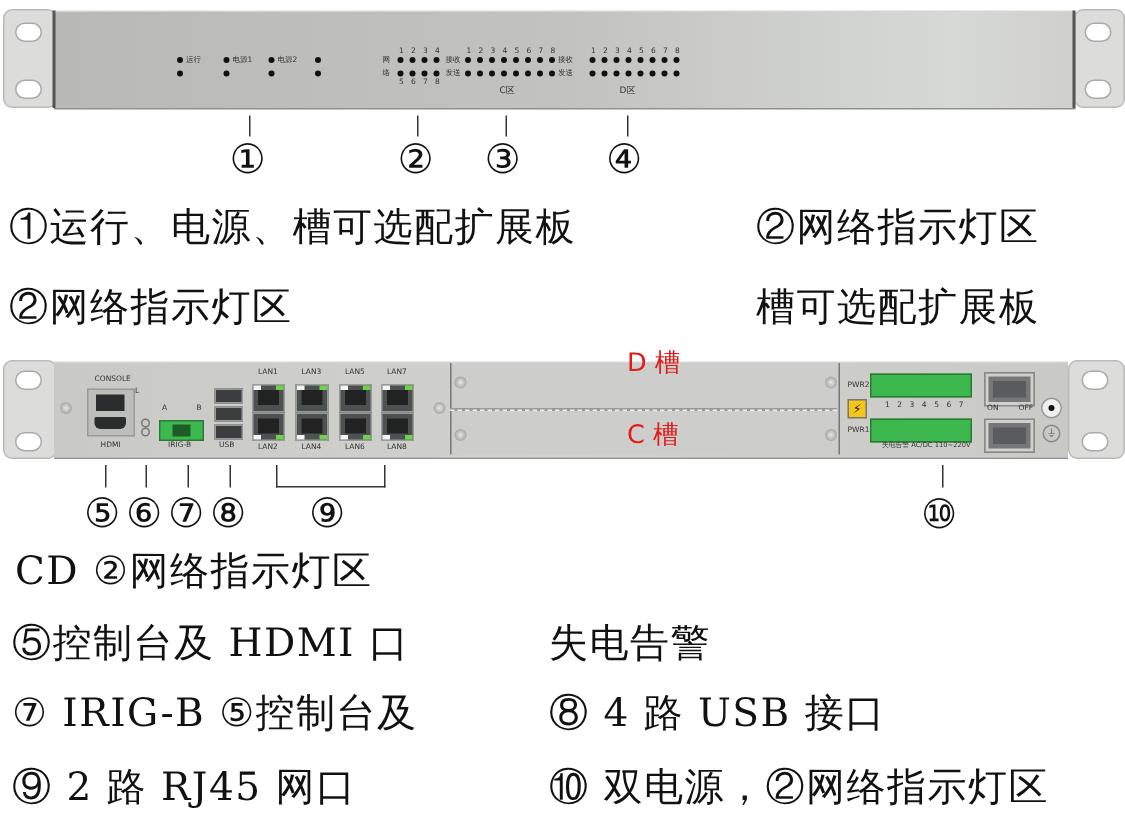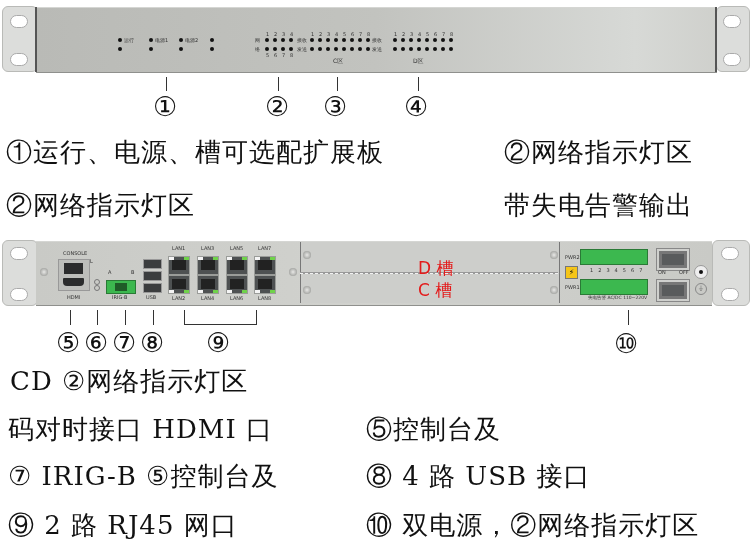--- a/index.html
+++ b/index.html
@@ -145,21 +145,21 @@
 <div class="callout-line" style="left:337px;top:77px;height:14px;"></div>
 <div class="callout-line" style="left:418px;top:77px;height:14px;"></div>
 <div class="circnum" style="left:153px;top:93px;">①</div>
 <div class="circnum" style="left:265px;top:93px;">②</div>
 <div class="circnum" style="left:323px;top:93px;">③</div>
 <div class="circnum" style="left:404px;top:93px;">④</div>
 
 <div class="desc" style="left:6px;top:139px;">①运行、电源、槽可选配扩展板</div>
 <div class="desc" style="left:504px;top:139px;">②网络指示灯区</div>
 <div class="desc" style="left:6px;top:192px;">②网络指示灯区</div>
-<div class="desc" style="left:504px;top:192px;">带失电告警输出</div>
+<div class="desc" style="left:504px;top:192px;">槽可选配扩展板</div>
 
 <div>
   <div class="ear" style="left:2px;top:240px;width:34px;height:64px;">
     <div class="hole" style="top:6px;"></div>
     <div class="hole" style="top:47px;"></div>
   </div>
   <div class="ear" style="left:712px;top:240px;width:36px;height:64px;">
     <div class="hole" style="top:6px;left:8px;"></div>
     <div class="hole" style="top:47px;left:8px;"></div>
   </div>
@@ -238,21 +238,21 @@
   <div class="tiny" style="left:230px;top:296px;">LAN6</div>
   <div class="tiny" style="left:258px;top:296px;">LAN8</div>
   <div class="screw" style="left:289px;top:268px;"></div>
 
   <div style="position:absolute;left:300px;top:242px;width:258px;height:61px;border-left:1px solid #777;border-right:1px solid #777;background:#cdcecb;"></div>
   <div style="position:absolute;left:300px;top:272px;width:258px;height:1px;background:#999;border-bottom:1px dashed #f2f2f2;"></div>
   <div class="screw" style="left:303px;top:251px;"></div>
   <div class="screw" style="left:303px;top:286px;"></div>
   <div class="screw" style="left:550px;top:251px;"></div>
   <div class="screw" style="left:550px;top:286px;"></div>
-  <div class="slot-label" style="left:418px;top:260px;">D 槽</div>
+  <div class="slot-label" style="left:418px;top:234px;">D 槽</div>
   <div class="slot-label" style="left:418px;top:282px;">C 槽</div>
 
   <div class="tiny" style="left:565px;top:255px;">PWR2</div>
   <div class="green-term" style="left:580px;top:249px;width:66px;height:14px;"></div>
   <div style="position:absolute;left:565px;top:266px;width:11px;height:11px;background:#f5c518;border:1px solid #777;font-size:8px;line-height:11px;text-align:center;font-family:'DejaVu Sans',sans-serif;">⚡</div>
   <div class="tiny" style="left:590px;top:268px;letter-spacing:5px;">
     <span>1</span><span>2</span><span>3</span><span>4</span><span>5</span><span>6</span><span>7</span>
   </div>
   <div class="tiny" style="left:565px;top:285px;">PWR1</div>
   <div class="green-term" style="left:580px;top:279px;width:66px;height:14px;"></div>
@@ -280,18 +280,18 @@
 <div class="callout-line" style="left:628px;top:310px;height:15px;"></div>
 
 <div class="circnum" style="left:56px;top:329px;">⑤</div>
 <div class="circnum" style="left:84px;top:329px;">⑥</div>
 <div class="circnum" style="left:112px;top:329px;">⑦</div>
 <div class="circnum" style="left:140px;top:329px;">⑧</div>
 <div class="circnum" style="left:206px;top:329px;">⑨</div>
 <div class="circnum" style="left:614px;top:330px;">⑩</div>
 
 <div class="desc" style="left:10px;top:368px;">CD ②网络指示灯区</div>
-<div class="desc" style="left:8px;top:416px;">码对时接口 HDMI 口</div>
-<div class="desc" style="left:366px;top:416px;">⑤控制台及</div>
+<div class="desc" style="left:8px;top:416px;">⑤控制台及 HDMI 口</div>
+<div class="desc" style="left:366px;top:416px;">失电告警</div>
 <div class="desc" style="left:8px;top:463px;">⑦ IRIG-B ⑤控制台及</div>
 <div class="desc" style="left:366px;top:463px;">⑧ 4 路 USB 接口</div>
 <div class="desc" style="left:8px;top:512px;">⑨ 2 路 RJ45 网口</div>
 <div class="desc" style="left:366px;top:512px;">⑩ 双电源，②网络指示灯区</div>
 
 </body></html>

